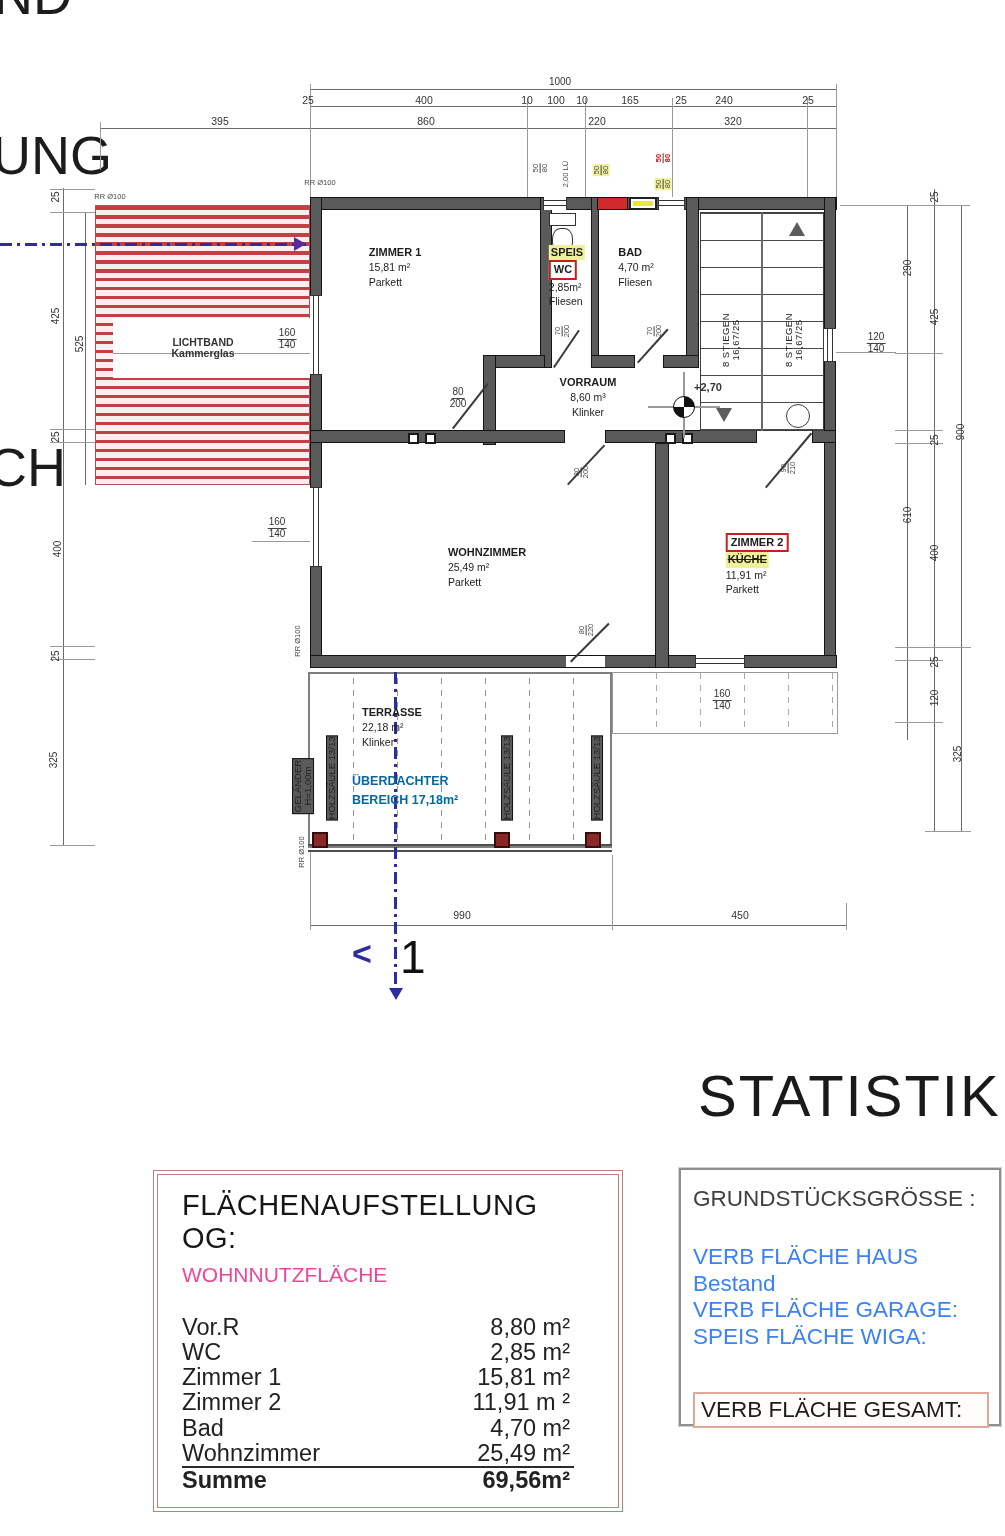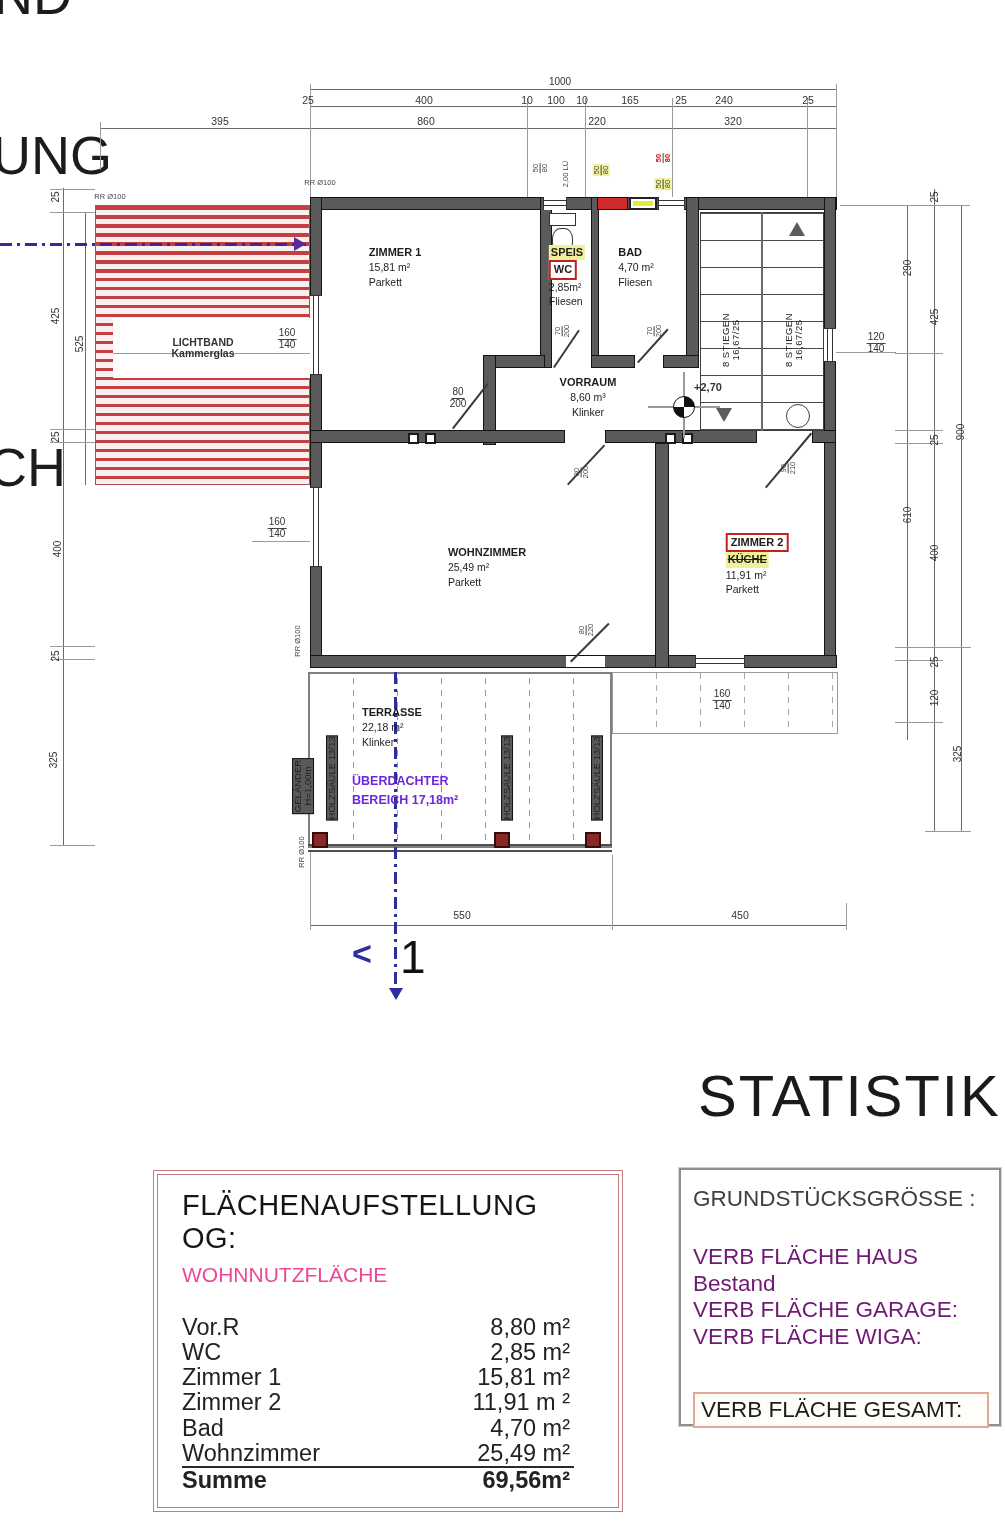--- a/index.html
+++ b/index.html
@@ -66,36 +66,36 @@
   .frac{display:inline-flex;flex-direction:column;align-items:center;}
   .frac .ft{border-bottom:1px solid #444;padding:0 1px;}
   .frac.nf .ft,.lbl.w .ft,.lbl.st .ft,.lbl.lb .ft{border-bottom:none;}
   
   .room{position:absolute;transform:translate(-50%,0);text-align:left;line-height:1.4;font-size:11px;color:#1d1d1d;white-space:nowrap;}
   .room .nm{font-weight:bold;display:inline-block;}
   .room .ar,.room .fl{font-weight:normal;font-size:10.5px;}
   .hl-yellow{background:#f0f09a;padding:0 2px;}
   .red-box{border:2px solid #c42020;padding:0 3px;background:#fff;}
   .strike{text-decoration:line-through;}
-  .overlay-red{position:absolute;color:#6d28d9;font-weight:bold;font-size:12.5px;line-height:1.5;}
+  .overlay-red{position:absolute;color:#0369a1;font-weight:bold;font-size:12.5px;line-height:1.5;}
   
   .fix{position:absolute;border:1.5px solid #333;background:#fff;}
   
   #statistik-title{position:absolute;font-size:58px;color:#1a1a1a;letter-spacing:2px;margin-top:14px;}
   .fl-box{position:absolute;border:1px solid #bf7e7e;box-shadow:0 0 0 3px #fff,0 0 0 4px #bf7e7e;background:#fff;padding:14px 24px;}
   .fl-title{font-size:29px;letter-spacing:.5px;color:#161616;}
   .fl-sub{font-size:21px;margin-top:8px;color:#ec4899;}
   .fl-rows{margin-top:28px;width:392px;}
   .frow{display:flex;justify-content:space-between;font-size:23.5px;line-height:1.07;padding-right:4px;}
   .frow span:last-child{text-align:right;}
   .frow:nth-last-child(2){border-bottom:2px solid #2a2a2a;}
   .frow:last-child{font-weight:bold;}
   .gr-box{position:absolute;border:2px solid #8f8f8f;box-shadow:0 0 0 1px #cfcfcf;background:#fff;padding:16px 10px 14px 12px;}
   .gr-title{font-size:22.5px;color:#404040;}
-  .gr-row{font-size:22.5px;color:#701a75;line-height:1.18;}
+  .gr-row{font-size:22.5px;color:#3b82f6;line-height:1.18;}
   .gr-rows{margin-top:32px;}
   .gr-total{margin-top:42px;border:2px solid #e2a795;background:#fffdfa;font-size:22.5px;padding:3px 6px;color:#1c1c1c;}
 </style>
 </head>
 <body>
 
 <div id="canvas">
 
   <div class="frag" style="left:-6px;top:-36px;">ND</div>
   <div class="frag" style="left:-8px;top:124px;">UNG</div>
@@ -253,21 +253,21 @@
       <div class="lbl rot" style="left: 908px; top: 268px;">290</div>
       <div class="lbl rot" style="left: 908px; top: 515px;">610</div>
       <div class="lbl rot" style="left: 935px; top: 197px;">25</div>
       <div class="lbl rot" style="left: 935px; top: 317px;">425</div>
       <div class="lbl rot" style="left: 935px; top: 440px;">25</div>
       <div class="lbl rot" style="left: 935px; top: 553px;">400</div>
       <div class="lbl rot" style="left: 935px; top: 662px;">25</div>
       <div class="lbl rot" style="left: 935px; top: 698px;">120</div>
       <div class="lbl rot" style="left: 961px; top: 432px;">900</div>
       <div class="lbl rot" style="left: 958px; top: 754px;">325</div>
-      <div class="lbl s" style="left: 462px; top: 916px;">550</div>
+      <div class="lbl s" style="left: 462px; top: 916px;">990</div>
       <div class="lbl s" style="left: 740px; top: 916px;">450</div>
       <div class="lbl frac" style="left: 287px; top: 339px;">
         <span class="ft">160</span>
         <span class="fb">140</span>
       </div>
       <div class="lbl frac" style="left: 277px; top: 528px;">
         <span class="ft">160</span>
         <span class="fb">140</span>
       </div>
       <div class="lbl frac" style="left: 722px; top: 700px;">
@@ -420,18 +420,18 @@
           <span>69,56m²</span>
         </div>
       </div>
   </div>
 
   <div class="gr-box" style="left:679px;top:1168px;width:322px;height:258px;">
     <div class="gr-title">GRUNDSTÜCKSGRÖSSE :</div>
     <div class="gr-rows" id="gr-rows">
         <div class="gr-row">VERB FLÄCHE HAUS Bestand</div>
         <div class="gr-row">VERB FLÄCHE  GARAGE:</div>
-        <div class="gr-row">VERB FLÄCHE  WIGA:</div>
+        <div class="gr-row">SPEIS FLÄCHE  WIGA:</div>
       </div>
     <div class="gr-total">VERB FLÄCHE  GESAMT:</div>
   </div>
 
 </div>
 
 </body></html>

